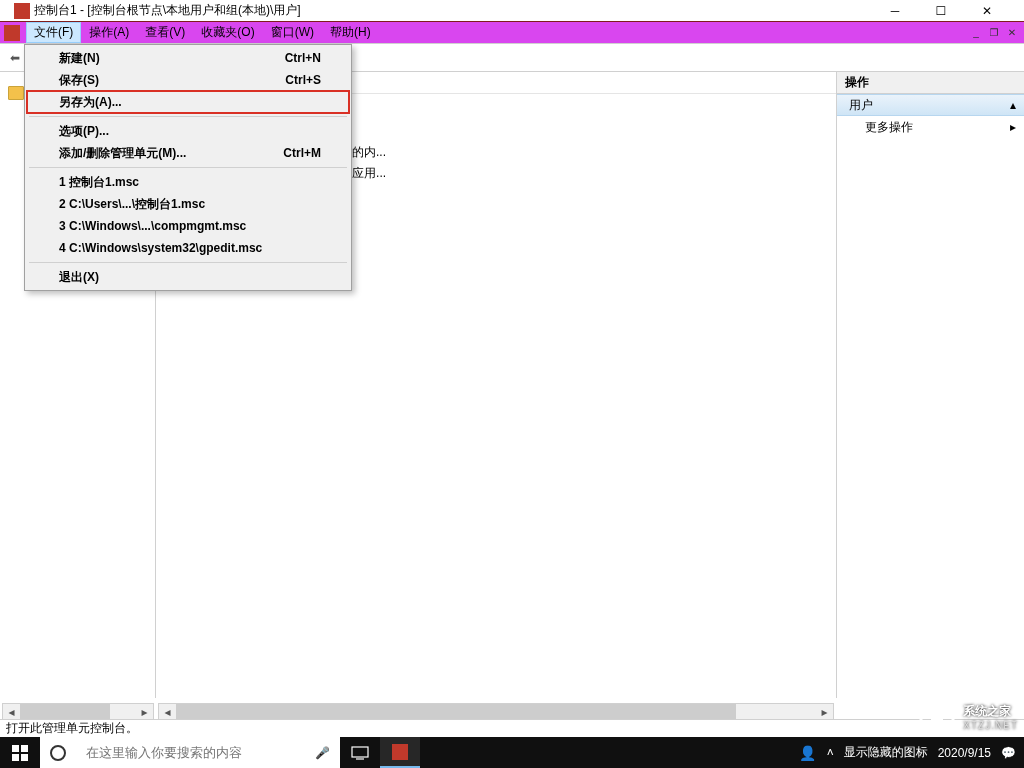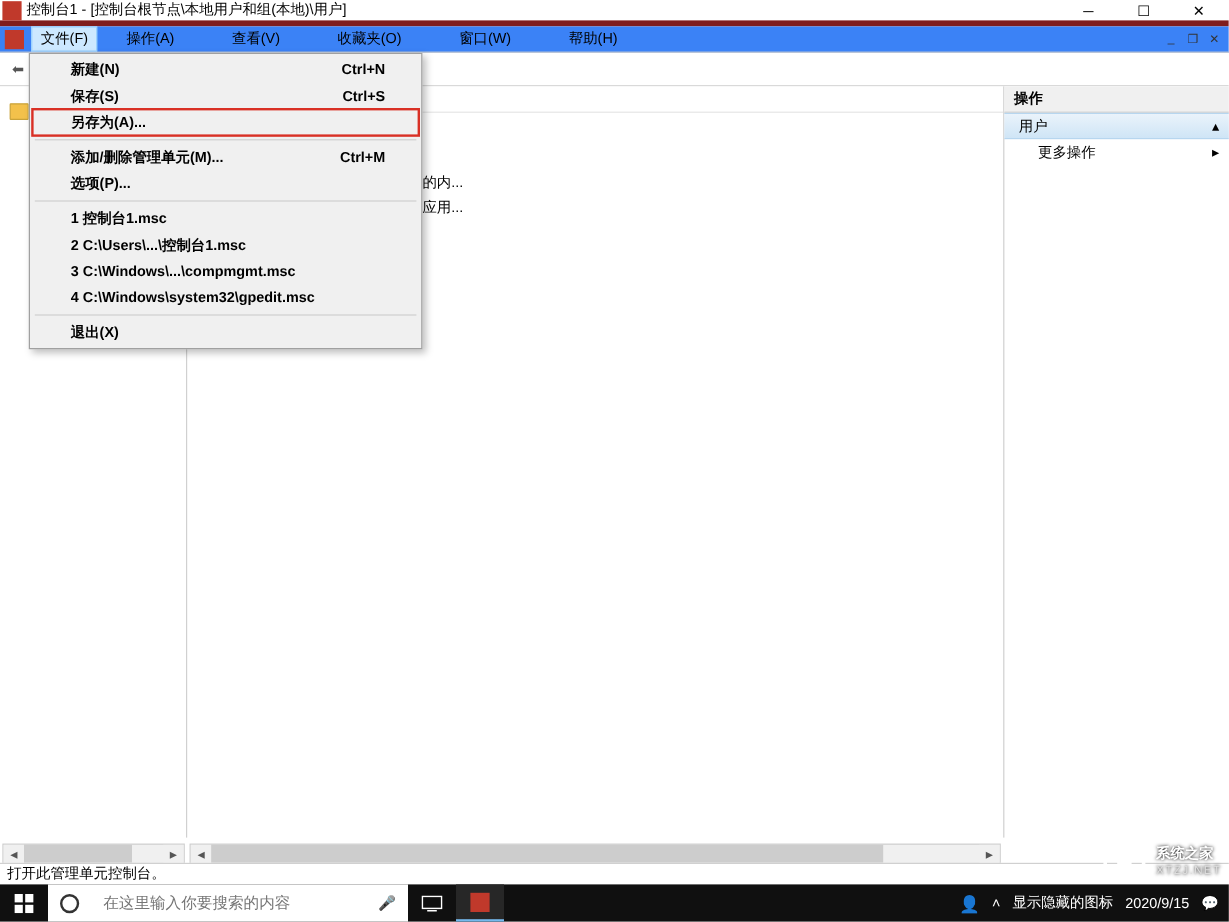--- a/index.html
+++ b/index.html
@@ -1,28 +1,28 @@
 <!DOCTYPE html>
 <html><head>
 <meta charset="utf-8">
 <style>
 * { margin: 0; padding: 0; box-sizing: border-box; font-family: "Microsoft YaHei", "Segoe UI", Tahoma, sans-serif; font-size: 12px; }
 html, body { width: 1024px; height: 768px; overflow: hidden; background: #fff; }
 
 
-.titlebar { height: 22px; background: #fff; display: flex; align-items: center; padding: 0 2px; border-bottom: 5px solid #7f1d1d; }
+.titlebar { height: 22px; background: #fff; display: flex; align-items: center; padding: 0 14px; border-bottom: 1px solid #7f1d1d; }
 .titlebar .app-icon { width: 16px; height: 16px; background: #c0392b; margin-right: 4px; }
 .titlebar .title-text { flex: 1; font-size: 12px; color: #000; }
 .win-controls { display: flex; }
 .win-controls div { width: 46px; height: 22px; display: flex; align-items: center; justify-content: center; color: #000; }
 
 
-.menubar { height: 22px; background: #3b82f6; display: flex; align-items: center; padding: 0 4px; position: relative; border-bottom: 1px solid #d0d0d0; }
+.menubar { height: 22px; background: #d946ef; display: flex; align-items: center; padding: 0 4px; position: relative; border-bottom: 1px solid #d0d0d0; }
 .menubar .mb-icon { width: 16px; height: 16px; background: #c0392b; margin-right: 6px; }
-.menubar .menu-item { padding: 2px 24px; color: #000; }
+.menubar .menu-item { padding: 2px 8px; color: #000; }
 .menubar .menu-item.active { background: #cce8ff; border: 1px solid #99d1ff; padding: 1px 7px; }
 .menubar .right-controls { margin-left: auto; display: flex; gap: 2px; }
 .menubar .right-controls span { width: 16px; height: 14px; display: inline-flex; align-items: center; justify-content: center; font-size: 10px; color: #333; }
 
 
 .toolbar { height: 28px; background: #fff; display: flex; align-items: center; padding: 0 6px; gap: 6px; border-bottom: 1px solid #d0d0d0; }
 .toolbar .tb-btn { width: 18px; height: 18px; display:flex; align-items:center; justify-content:center; color:#555; }
 
 
 .dropdown { position: absolute; left: 24px; top: 44px; width: 328px; background: #f0f0f0; border: 1px solid #a0a0a0; box-shadow: 3px 3px 6px rgba(0,0,0,.25); z-index: 50; padding: 2px; font-weight: bold; }
@@ -112,25 +112,25 @@
   <div class="dd-item">
     <span>保存(S)</span>
     <span class="shortcut">Ctrl+S</span>
   </div>
   <div class="dd-item hl">
     <span>另存为(A)...</span>
     <span class="shortcut"></span>
   </div>
   <div class="dd-sep"></div>
   <div class="dd-item">
+    <span>选项(P)...</span>
+  </div>
+  <div class="dd-item">
     <span>添加/删除管理单元(M)...</span>
     <span class="shortcut">Ctrl+M</span>
-  </div>
-  <div class="dd-item">
-    <span>选项(P)...</span>
   </div>
   <div class="dd-sep"></div>
   <div class="dd-item">
       <span>1 控制台1.msc</span>
     </div>
   <div class="dd-item">
       <span>2 C:\Users\...\控制台1.msc</span>
     </div>
   <div class="dd-item">
       <span>3 C:\Windows\...\compmgmt.msc</span>

